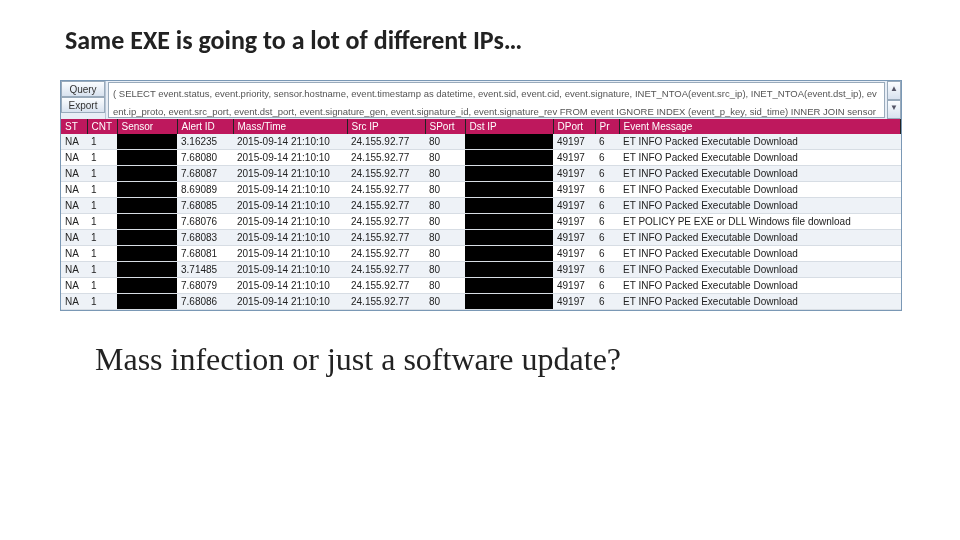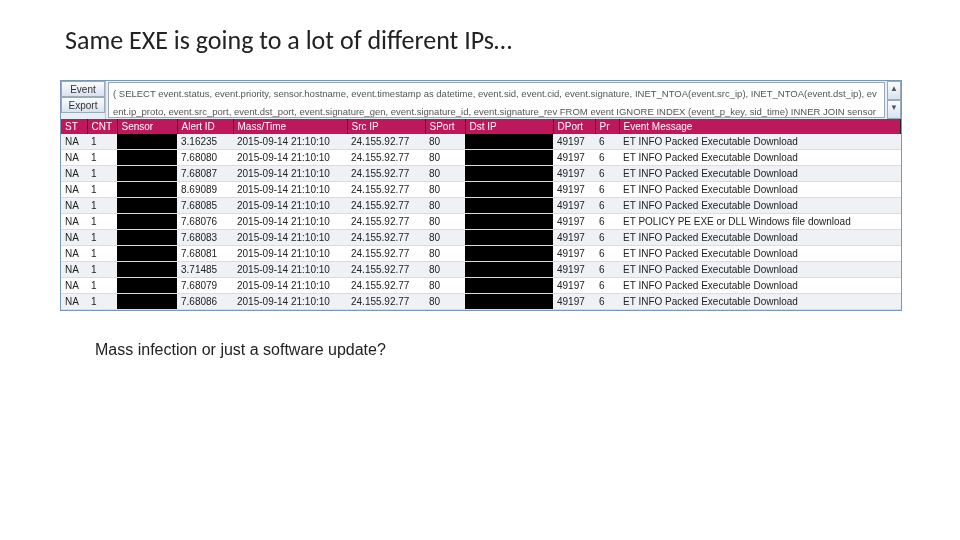--- a/index.html
+++ b/index.html
@@ -9,27 +9,27 @@
     height: 540px;
     background: #fff;
     font-family: "Segoe UI", Tahoma, sans-serif;
     font-size: 11px;
     color: #222;
     overflow: hidden;
   }
   .slide-title {
     font-family: Calibri, "Segoe UI", sans-serif;
     font-size: 26px;
-    font-weight: 400;
+    font-weight: 700;
     margin: 24px 0 24px 65px;
     color: #222;
   }
   .slide-footer {
-    font-family: Liberation Sans, sans-serif;
-    font-size: 16px;
+    font-family: Liberation Serif, serif;
+    font-size: 32px;
     font-weight: 400;
     margin: 30px 0 0 95px;
     color: #222;
   }
   .app-window {
     margin: 0 40px 0 60px;
     border: 1px solid #7a98b5;
     background: #e8eef6;
     width: 840px;
   }
@@ -147,21 +147,21 @@
 </head>
 <body>
 
 <div class="slide-title">Same EXE is going to a lot of different IPs…</div>
 
 <div class="app-window">
 
 
   <div class="query-row">
     <div class="side-buttons">
-      <button>Event</button>
+      <button>Query</button>
       <button>Export</button>
     </div>
     <div class="query-box">( SELECT event.status, event.priority, sensor.hostname,  event.timestamp as datetime, event.sid, event.cid, event.signature, INET_NTOA(event.src_ip), INET_NTOA(event.dst_ip), event.ip_proto, event.src_port, event.dst_port, event.signature_gen, event.signature_id,  event.signature_rev FROM event IGNORE INDEX (event_p_key, sid_time) INNER JOIN sensor ON event.sid=sensor.sid WHERE event.timestamp &gt; '2015-09-08' AND  event.src_ip = INET_ATON('24.155.92.77') ) UNION (</div>
     <div class="scroll-arrows">
       <div>▲</div>
       <div>▼</div>
     </div>
   </div>
 
   <table>

